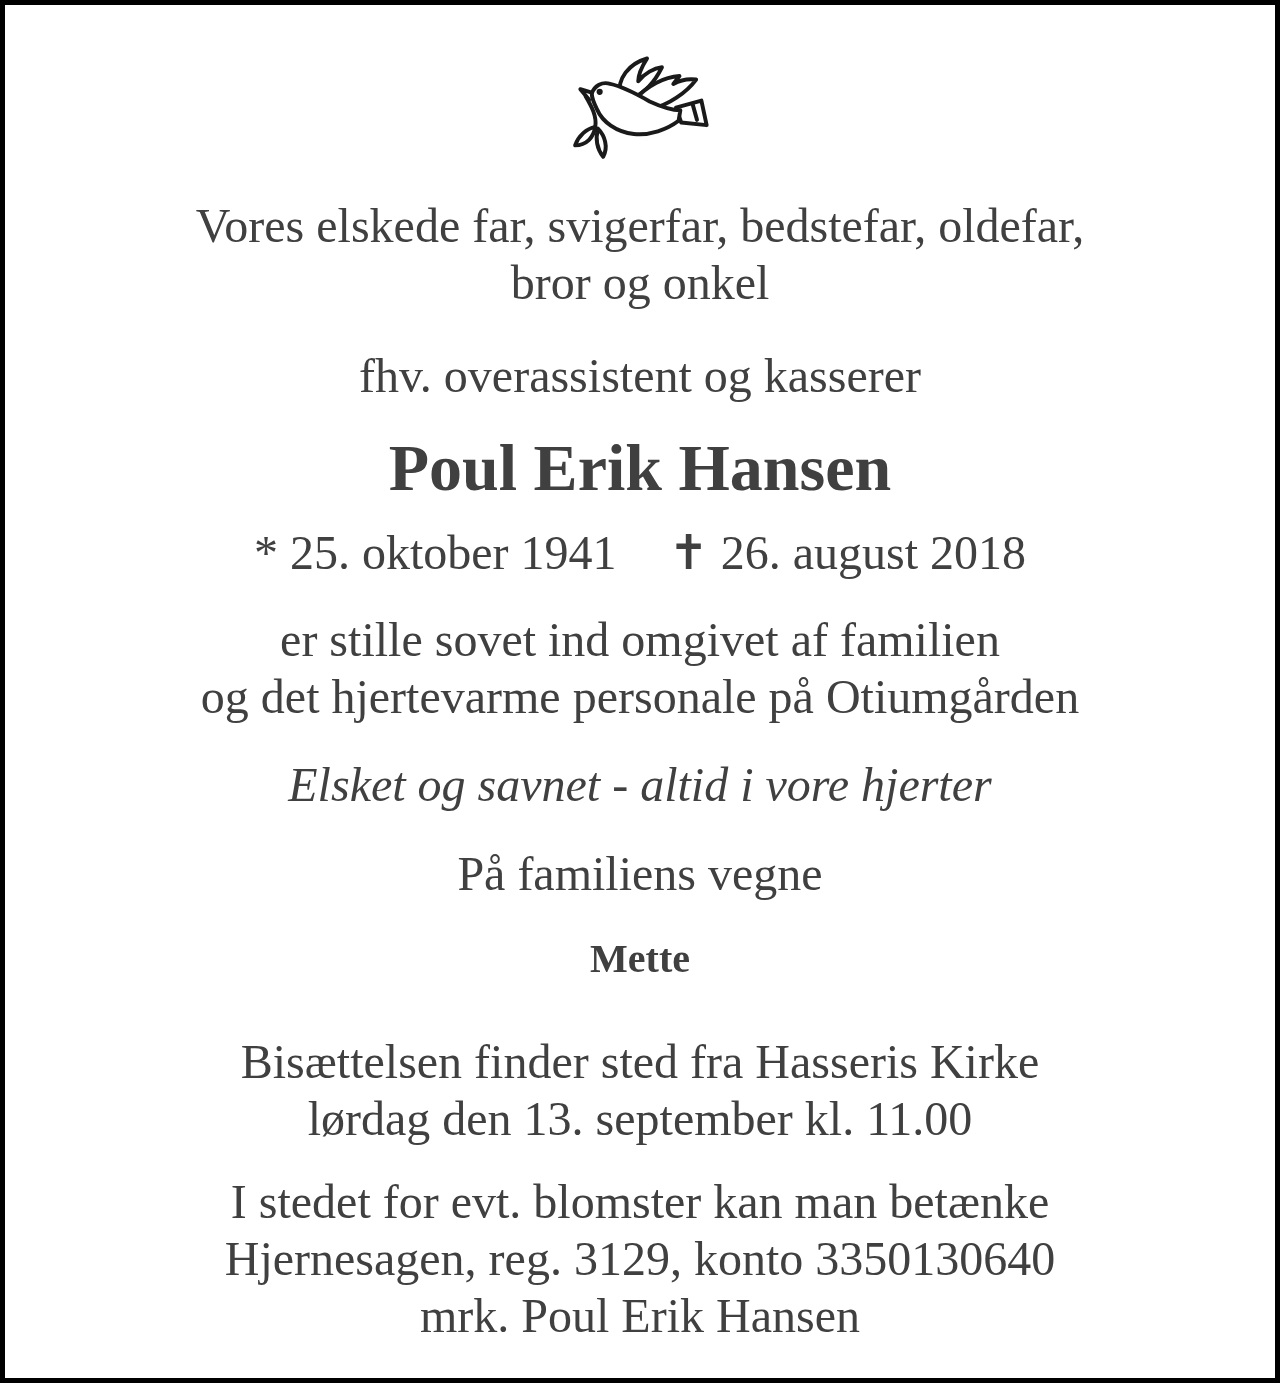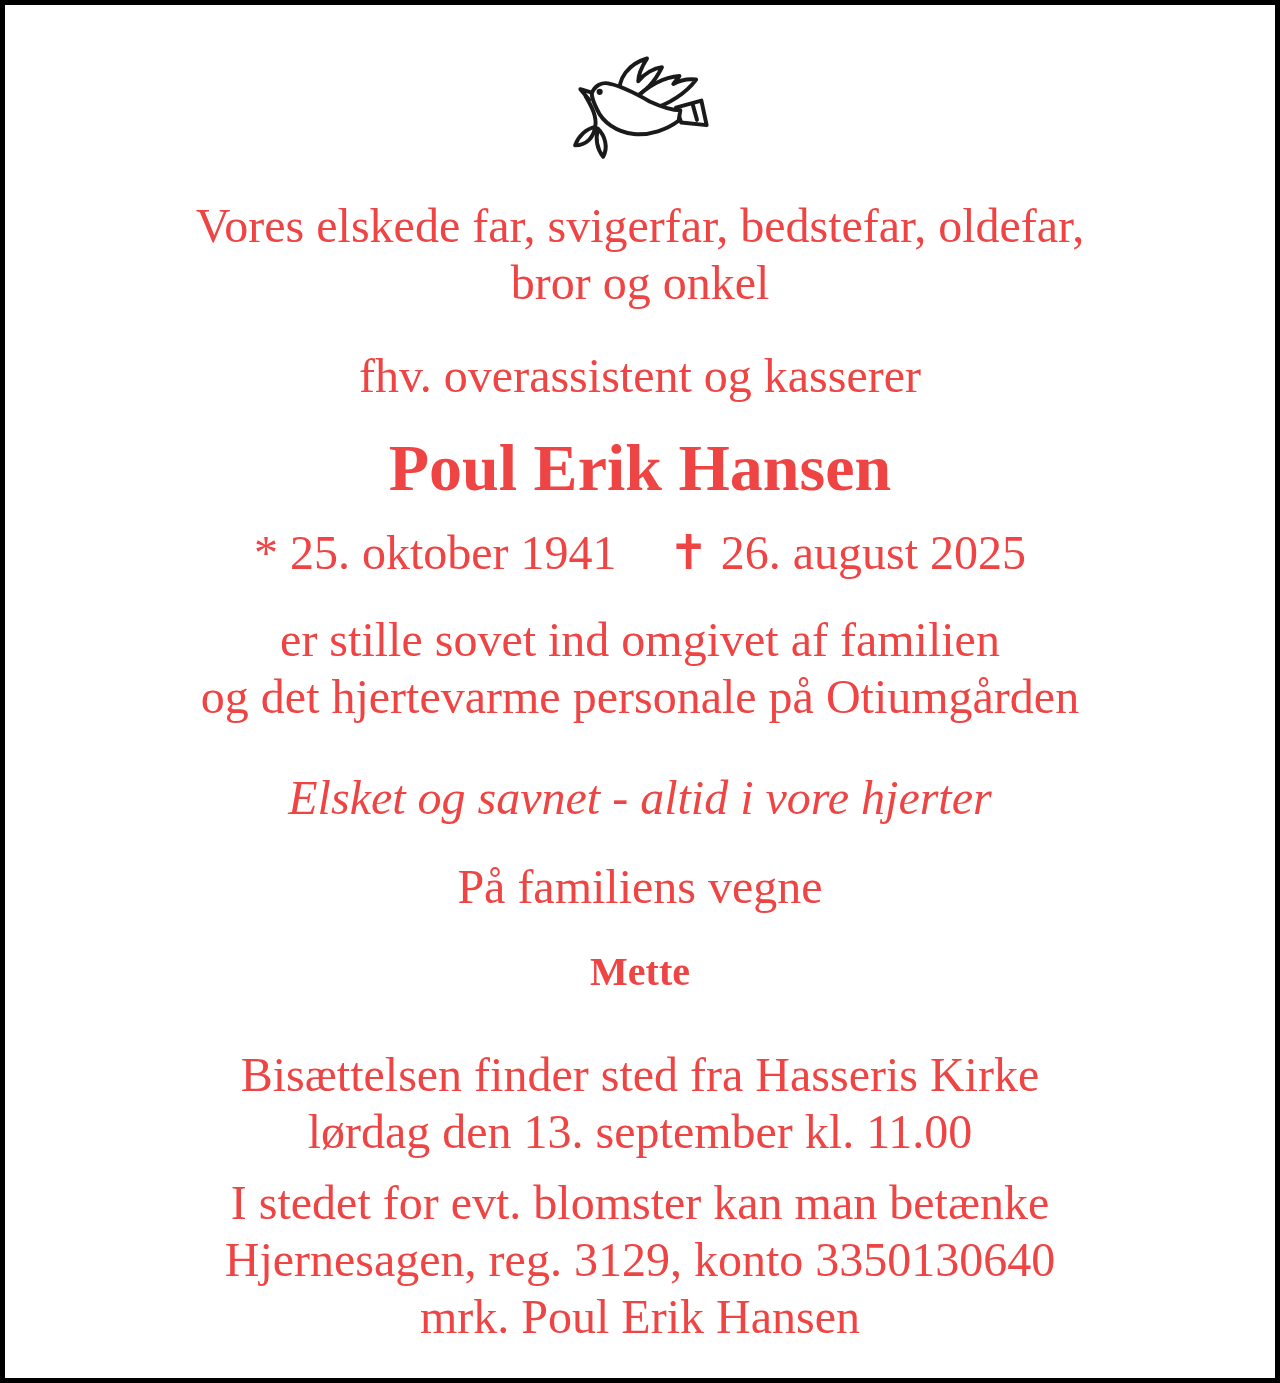--- a/index.html
+++ b/index.html
@@ -7,21 +7,21 @@
     padding: 0;
     background: #ffffff;
   }
   .card {
     width: 1280px;
     height: 1383px;
     box-sizing: border-box;
     border: 5px solid #000000;
     background: #ffffff;
     font-family: "Liberation Serif", "DejaVu Serif", serif;
-    color: #ef4444;
+    color: #404040;
     display: flex;
     flex-direction: column;
     align-items: center;
     text-align: center;
     overflow: hidden;
   }
   .dove {
     margin-top: 50px;
     width: 150px;
     height: 114px;
@@ -44,32 +44,32 @@
   .dates {
     margin-top: 16px;
     font-size: 48px;
     line-height: 57px;
     display: flex;
     gap: 52px;
     justify-content: center;
   }
   .body-block { margin-top: 30px; }
   .epitaph {
-    margin-top: 44px;
+    margin-top: 31px;
     font-style: italic;
   }
   .behalf { margin-top: 32px; }
   .signature {
     margin-top: 28px;
     font-size: 40px;
     line-height: 57px;
     font-weight: bold;
   }
   .ceremony { margin-top: 46px; }
-  .donation { margin-top: 14px; }
+  .donation { margin-top: 26px; }
 </style>
 </head>
 <body>
 
 <div class="card">
 
   <svg class="dove" viewBox="0 0 170 130" xmlns="http://www.w3.org/2000/svg">
     <g fill="#ffffff" stroke="#1a1a1a" stroke-width="4.5" stroke-linecap="round" stroke-linejoin="round">
 
       <path d="M62 46 C 59 27, 72 10, 93 4 C 86 15, 83 23, 83 30 C 90 21, 101 15, 110 14 C 103 28, 92 42, 77 49 Z"></path>
@@ -96,21 +96,21 @@
     <div class="line">Vores elskede far, svigerfar, bedstefar, oldefar,</div>
     <div class="line">bror og onkel</div>
   </div>
 
   <div class="line subtitle">fhv. overassistent og kasserer</div>
 
   <div class="name">Poul Erik Hansen</div>
 
   <div class="dates">
     <span><span>*</span> <span>25. oktober 1941</span></span>
-    <span><span>✝</span> <span>26. august 2025</span></span>
+    <span><span>✝</span> <span>26. august 2018</span></span>
   </div>
 
   <div class="body-block">
     <div class="line">er stille sovet ind omgivet af familien</div>
     <div class="line">og det hjertevarme personale på Otiumgården</div>
   </div>
 
   <div class="line epitaph">Elsket og savnet - altid i vore hjerter</div>
 
   <div class="line behalf">På familiens vegne</div>

